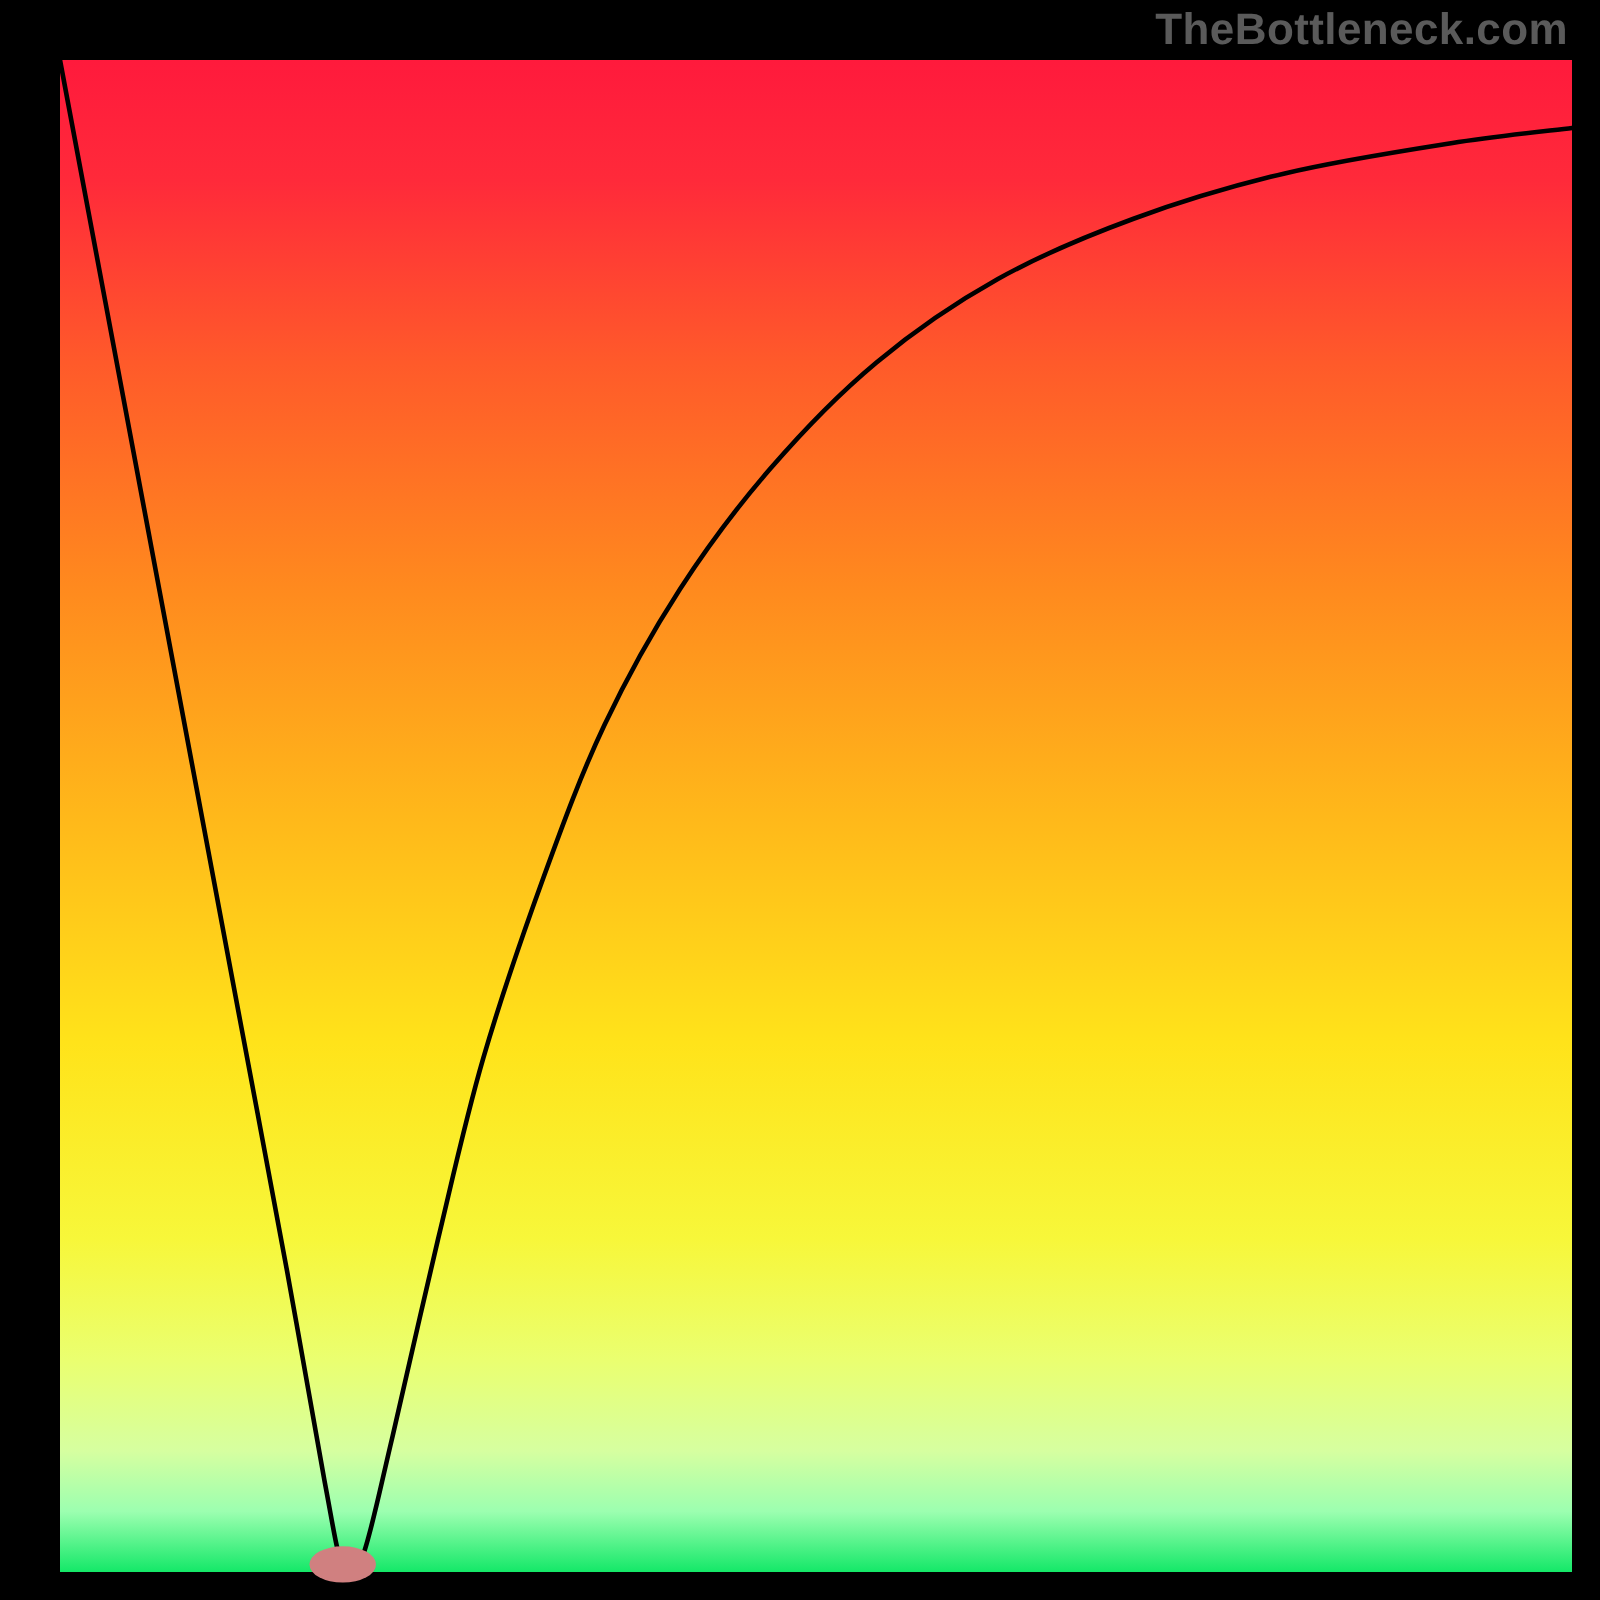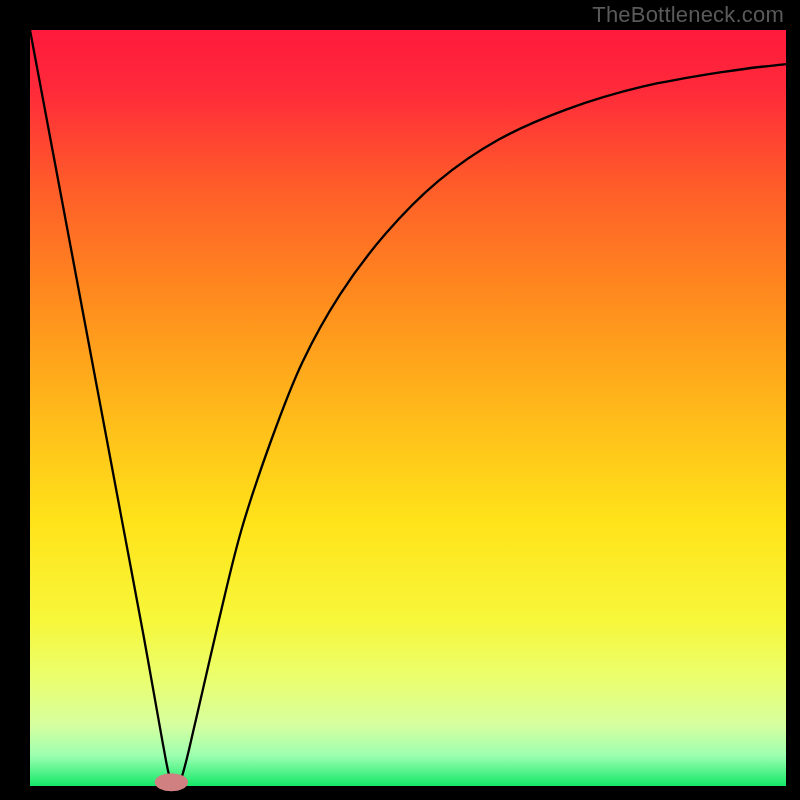--- a/index.html
+++ b/index.html
@@ -16,21 +16,21 @@
     width: 800px;
     height: 800px;
     background: #000;
   }
   .watermark {
     position: absolute;
     top: 2px;
     right: 16px;
     color: #5a5a5a;
     font-size: 22px;
-    font-weight: 400;
+    font-weight: 700;
     letter-spacing: 0.2px;
     z-index: 10;
     user-select: none;
   }
   svg {
     display: block;
   }
 </style>
 </head>
 <body>

